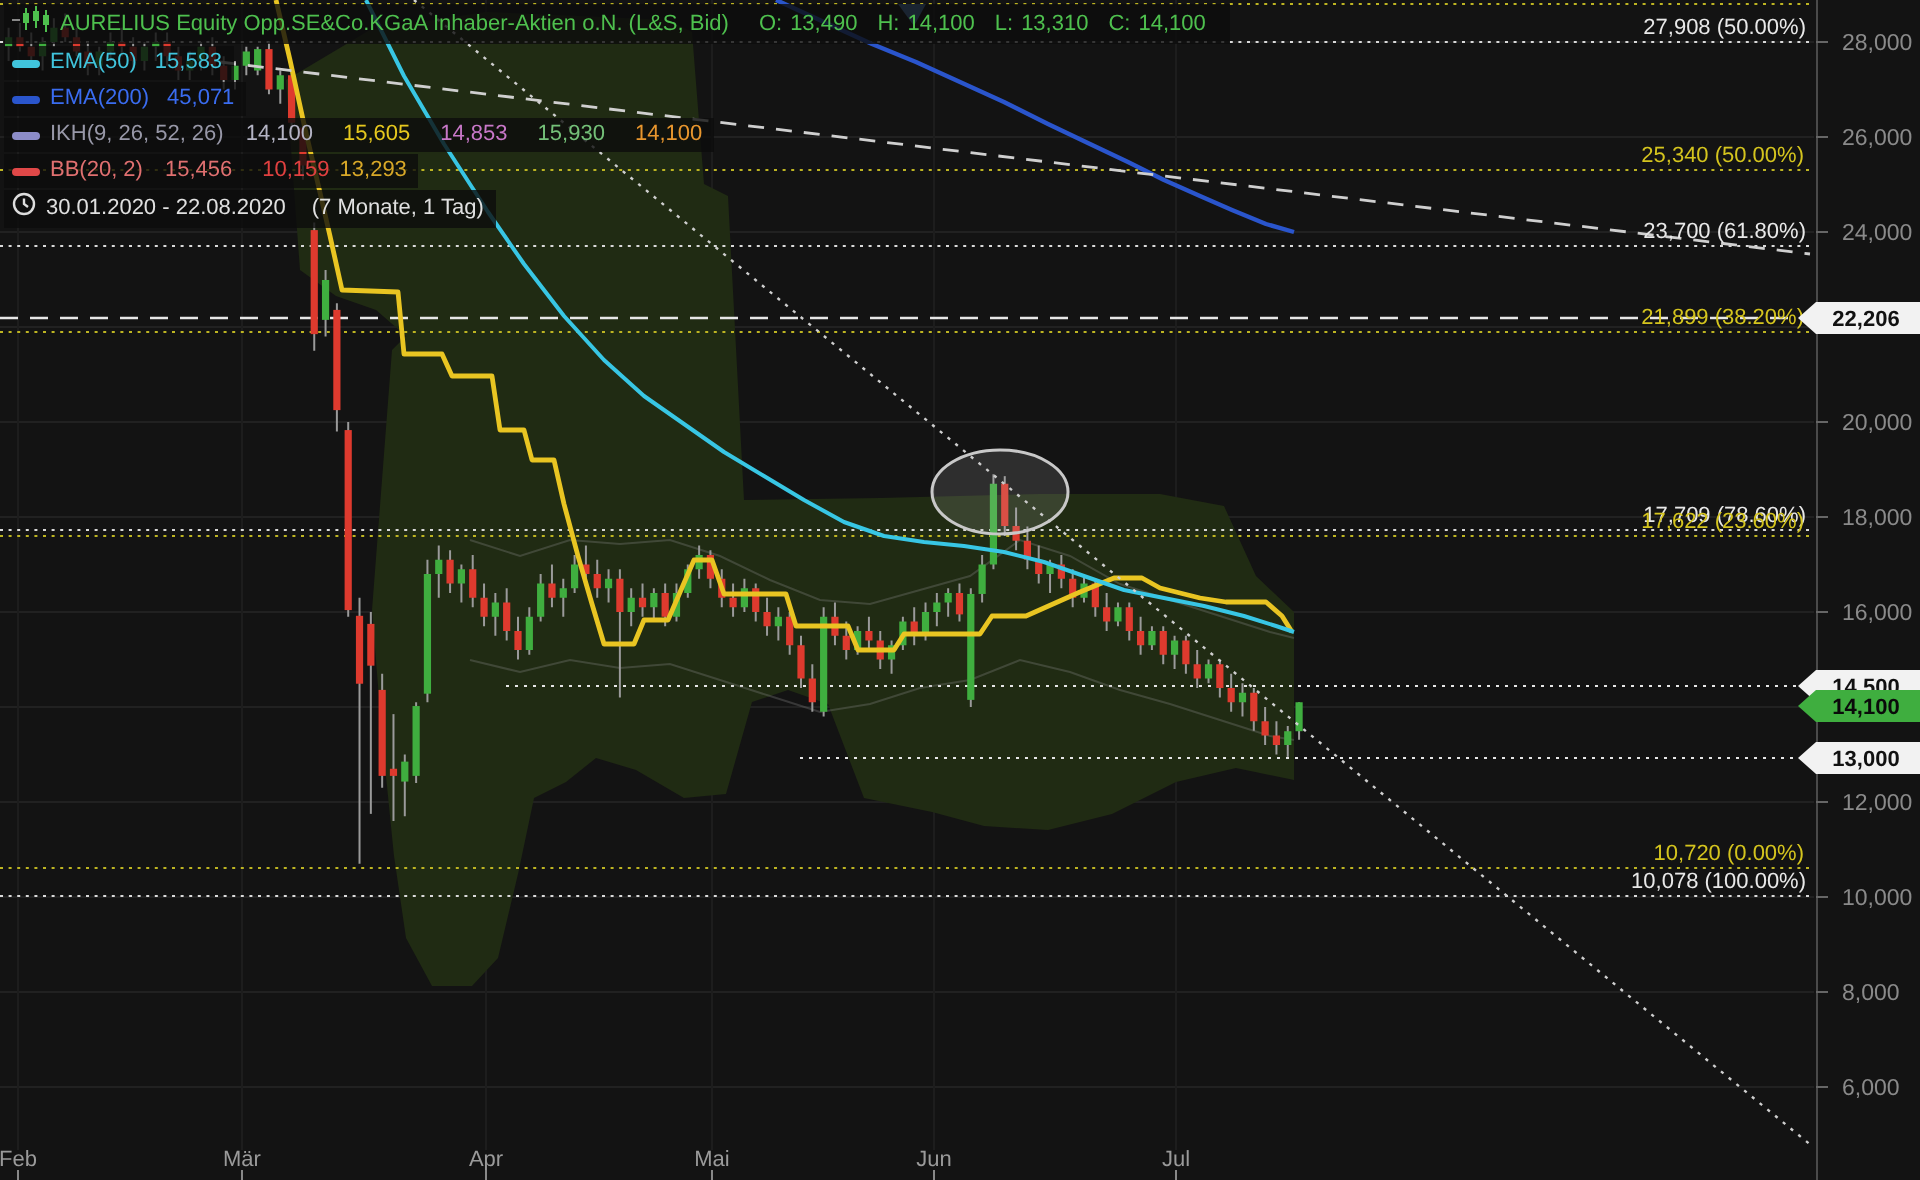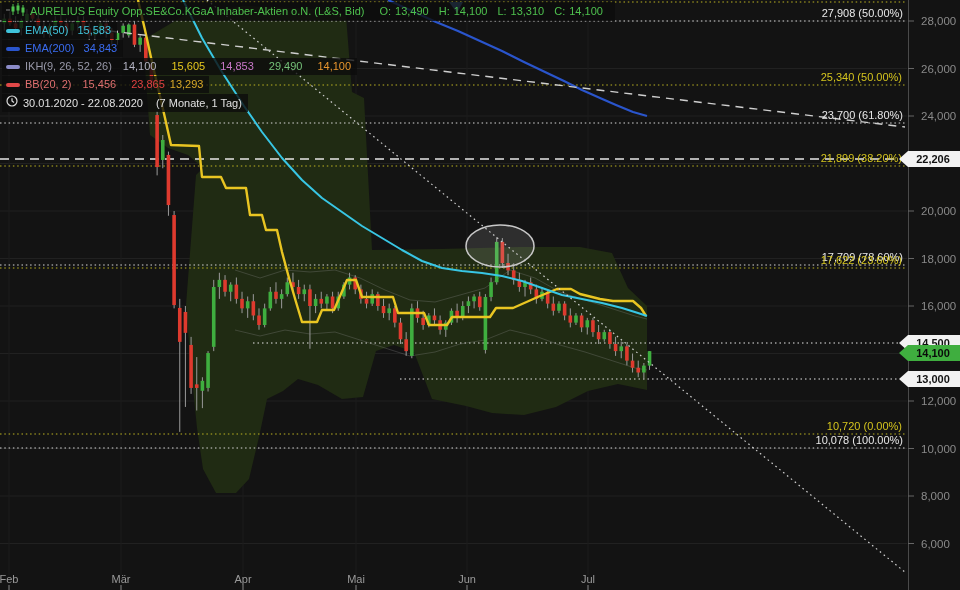--- a/index.html
+++ b/index.html
@@ -398,36 +398,36 @@
       </span>
     </div>
     <div class="row ema50row">
       <span class="sw"></span>
       <span>EMA(50)</span>
       <span class="val">15,583</span>
     </div>
     <div class="row ema200row">
       <span class="sw"></span>
       <span>EMA(200)</span>
-      <span class="val">34,843</span>
+      <span class="val">45,071</span>
     </div>
     <div class="row ikhrow">
       <span class="sw"></span>
       <span>IKH(9, 26, 52, 26)</span>
       <span class="ikh-v1">14,100</span>
       <span class="ikh-v2">15,605</span>
       <span class="ikh-v3">14,853</span>
-      <span class="ikh-v4">29,490</span>
+      <span class="ikh-v4">15,930</span>
       <span class="ikh-v5">14,100</span>
     </div>
     <div class="row bbrow">
       <span class="sw"></span>
       <span>BB(20, 2)</span>
       <span class="bb-v1">15,456</span>
-      <span class="bb-v2">23,865</span>
+      <span class="bb-v2">10,159</span>
       <span class="bb-v3">13,293</span>
     </div>
     <div class="row daterow">
       <span>
         <svg width="12" height="12">
           <circle cx="6" cy="6" r="5" fill="none" stroke="#ddd" stroke-width="1.2"></circle>
           <path d="M6 3.2 V6 L8 7.5" fill="none" stroke="#ddd" stroke-width="1.2"></path>
         </svg>
       </span>
       <span>30.01.2020 - 22.08.2020</span>

